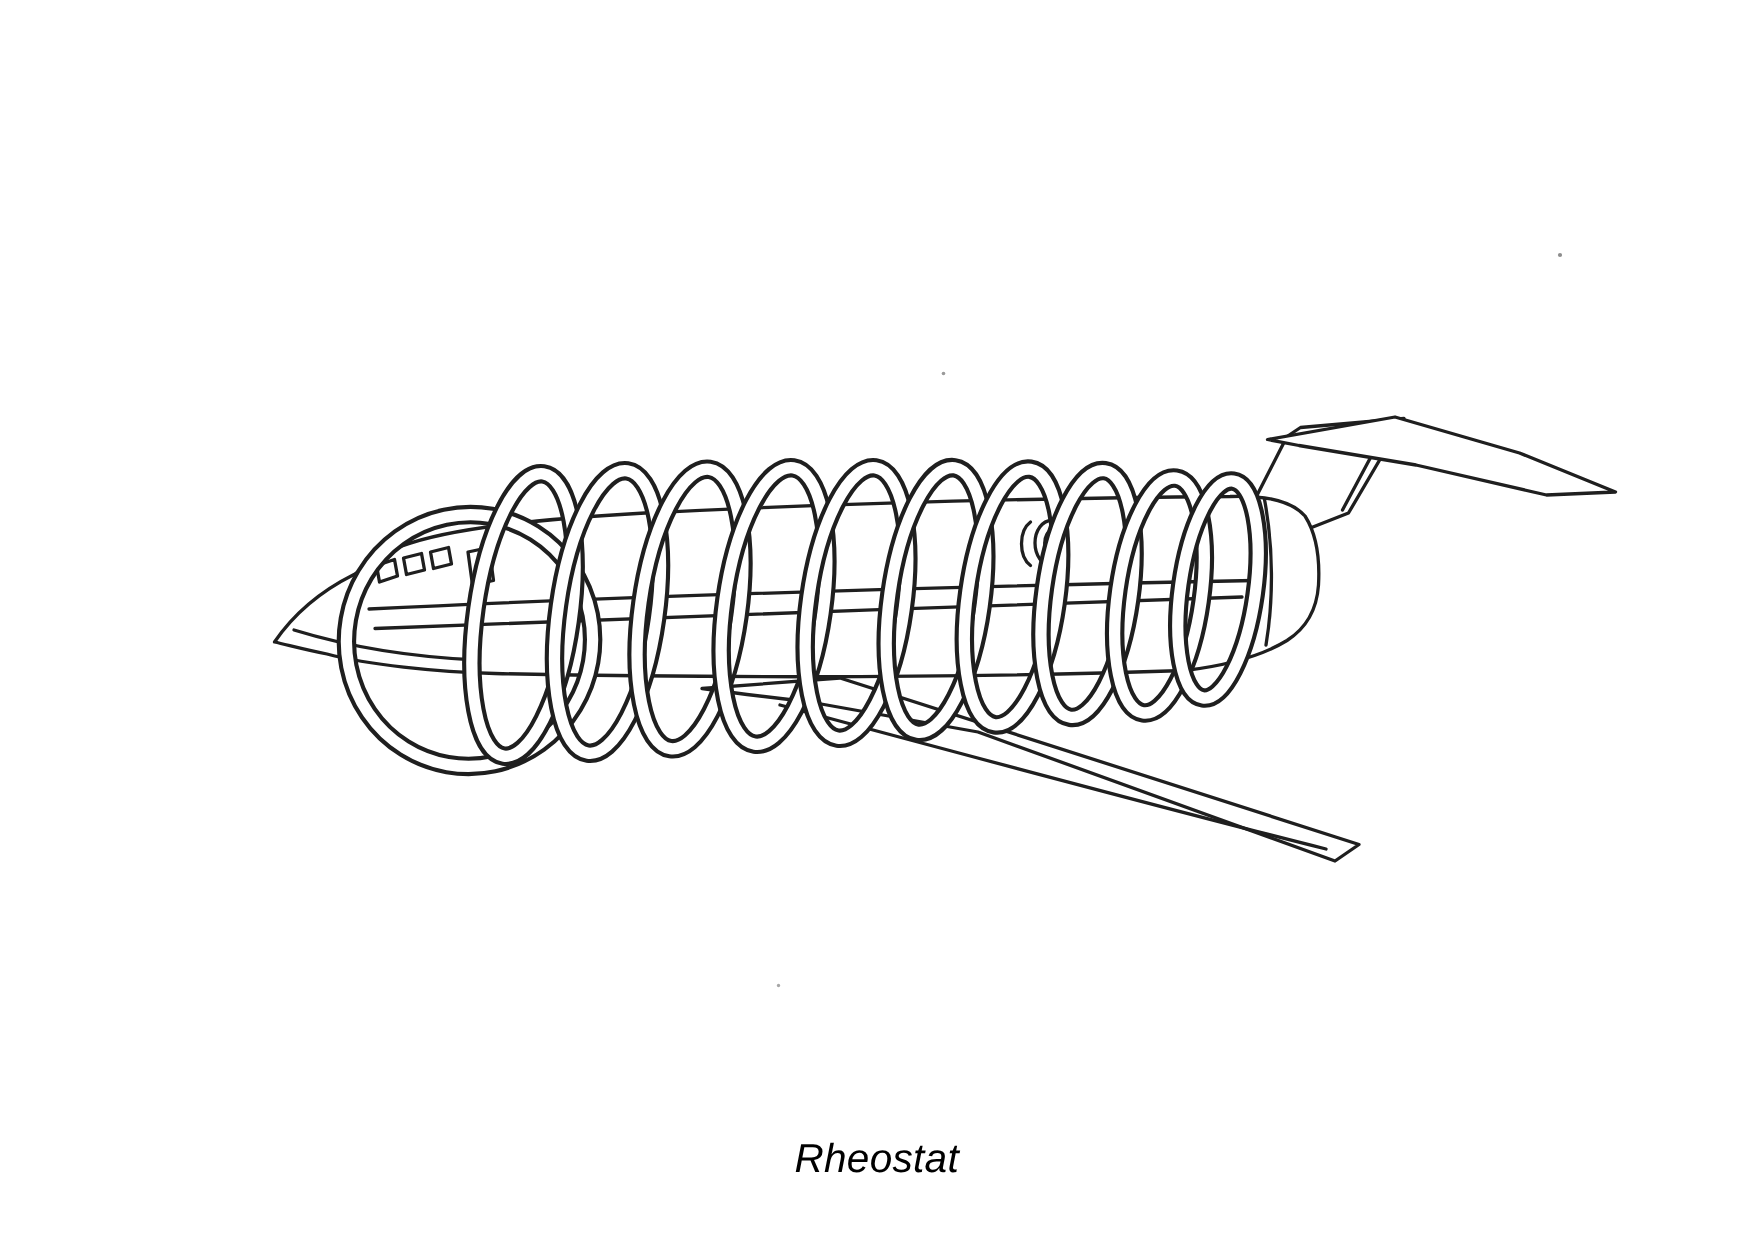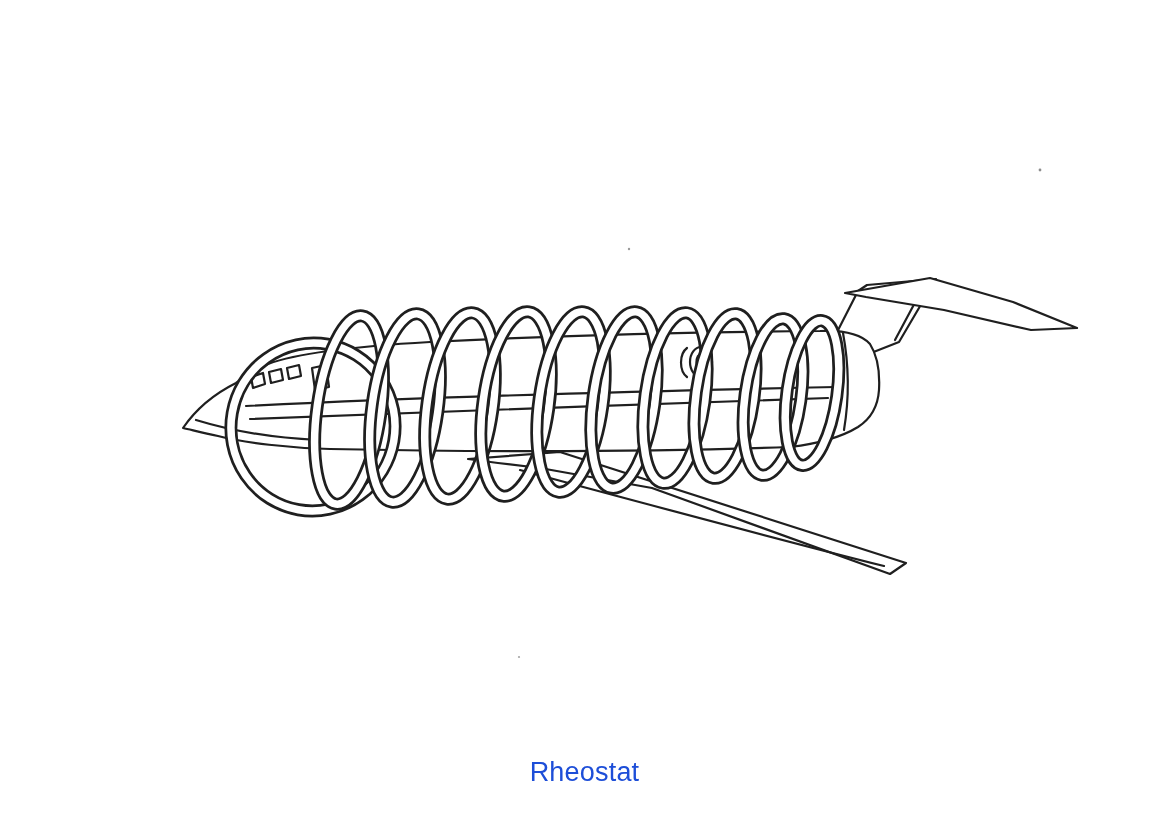--- a/index.html
+++ b/index.html
@@ -25,22 +25,23 @@
   svg { display: block; }
   .caption {
     position: absolute;
     left: 0;
     right: 0;
     top: 757px;
     text-align: center;
     font-size: 27px;
     font-weight: 500;
     letter-spacing: 0.2px;
-    color: #1d4ed8;
+    color: #000000;
     font-family: "Liberation Sans", sans-serif;
+    font-style: italic;
   }
 </style>
 </head>
 <body>
 
 <div class="page">
 
   <figure class="drawing">
     <svg width="1169" height="827" viewBox="0 0 1169 827" xmlns="http://www.w3.org/2000/svg">
 

